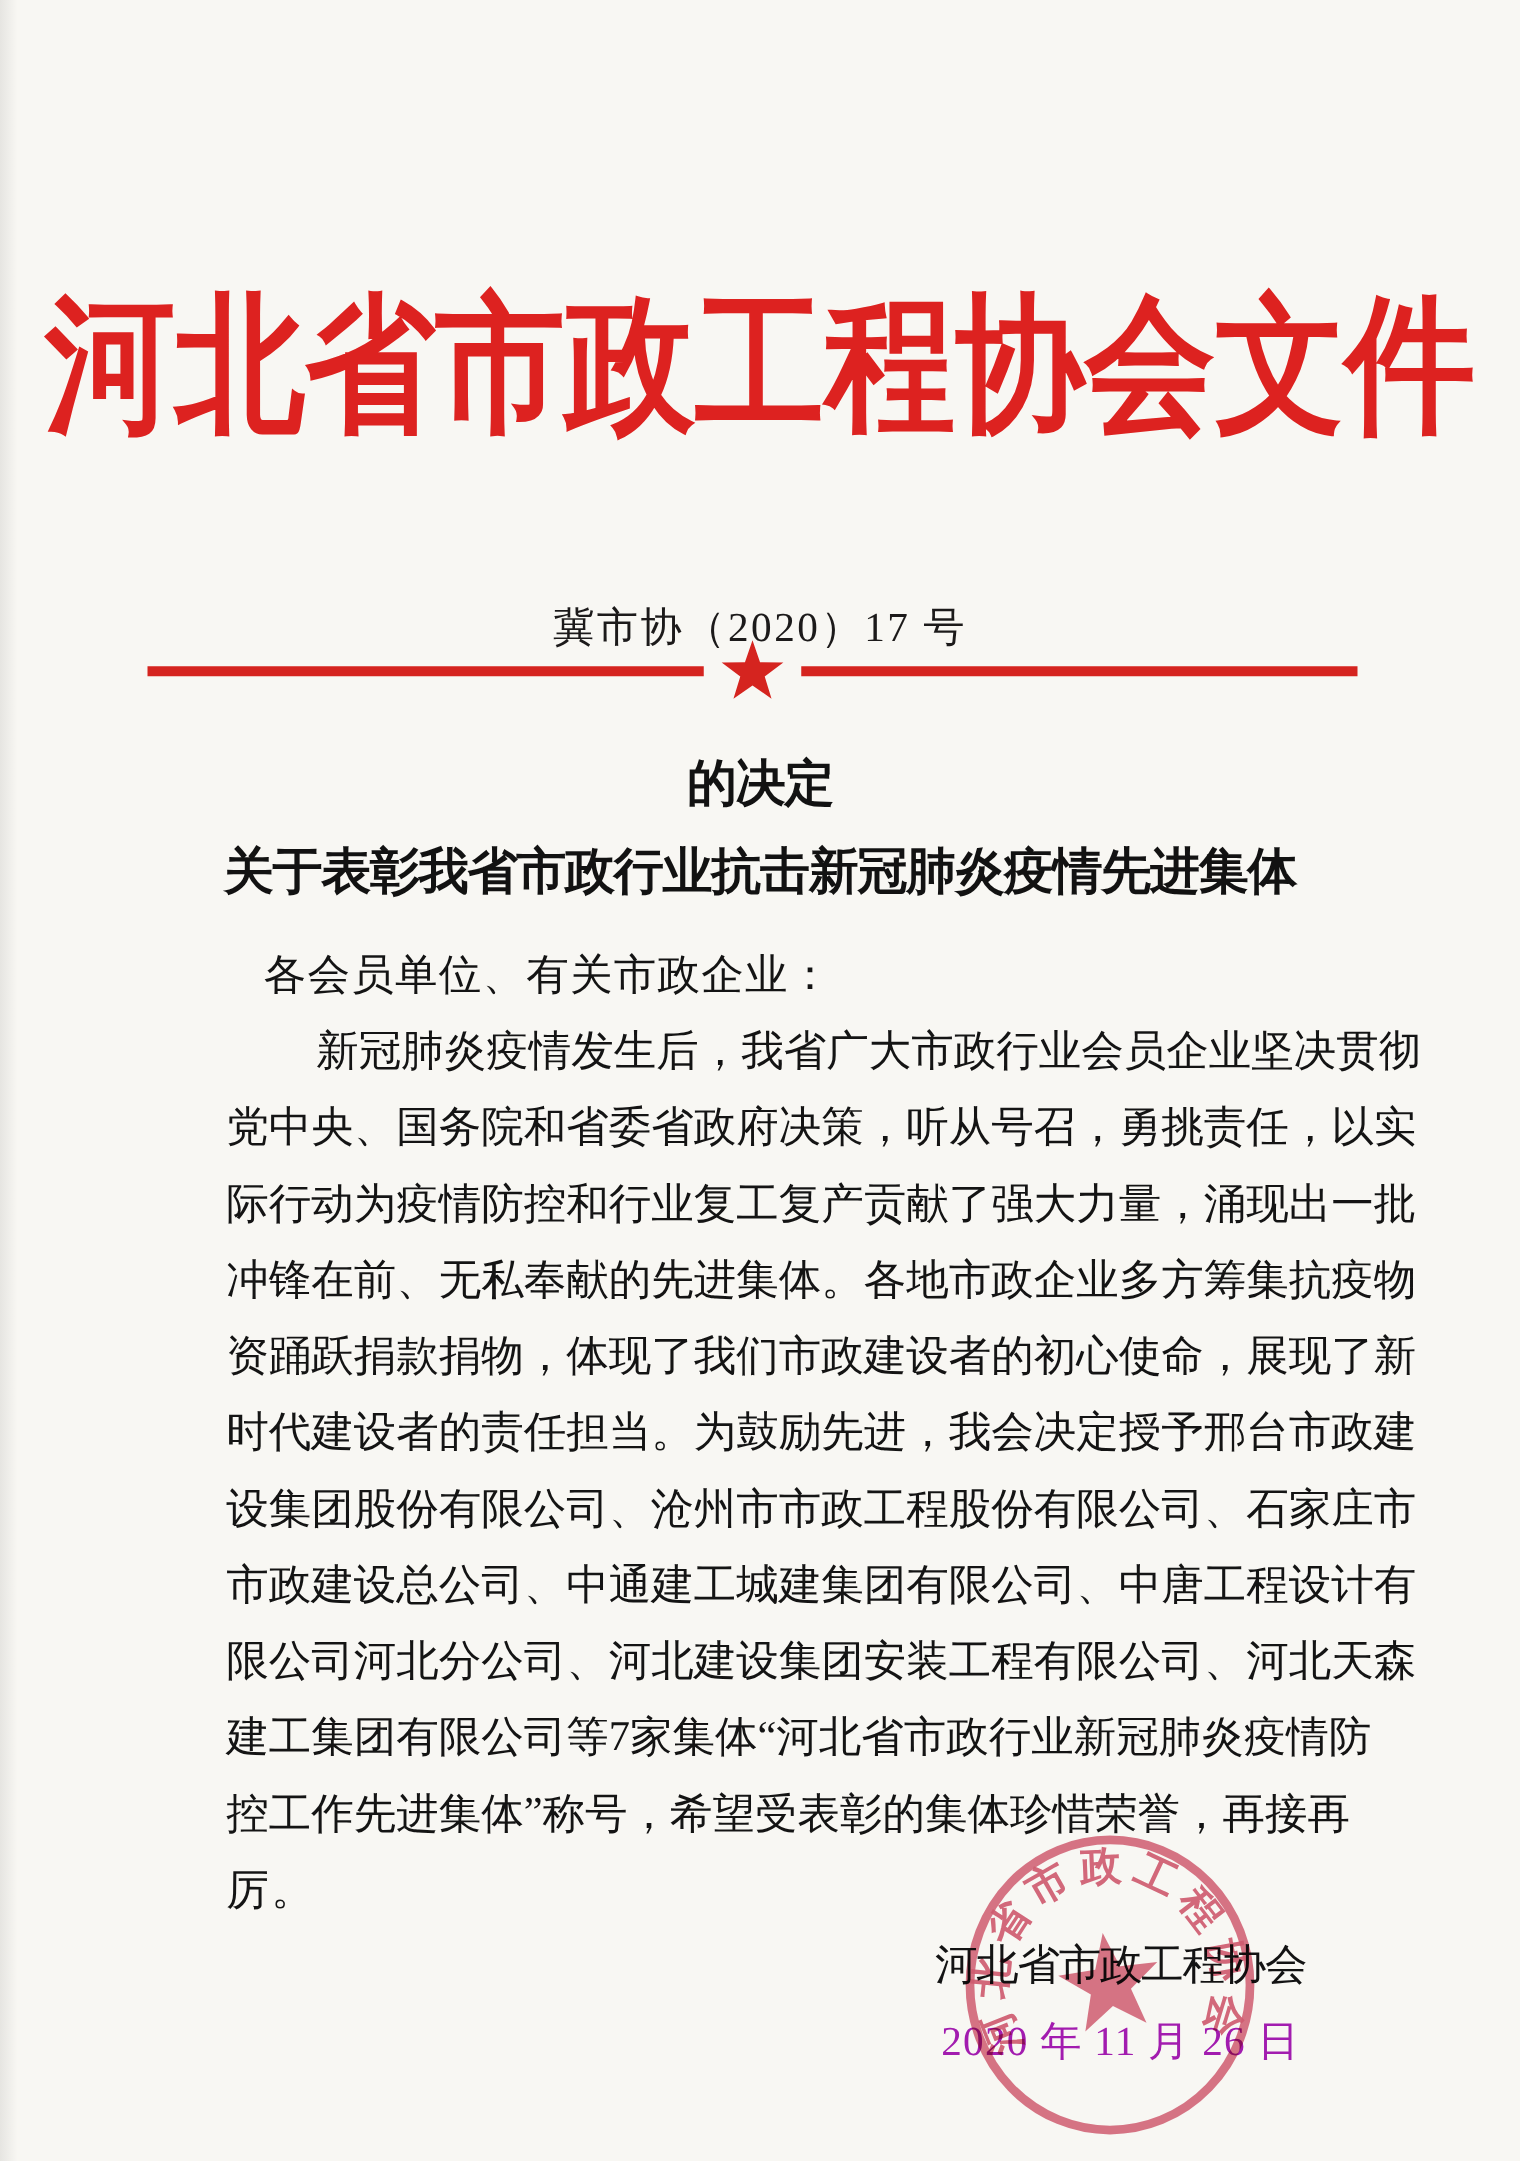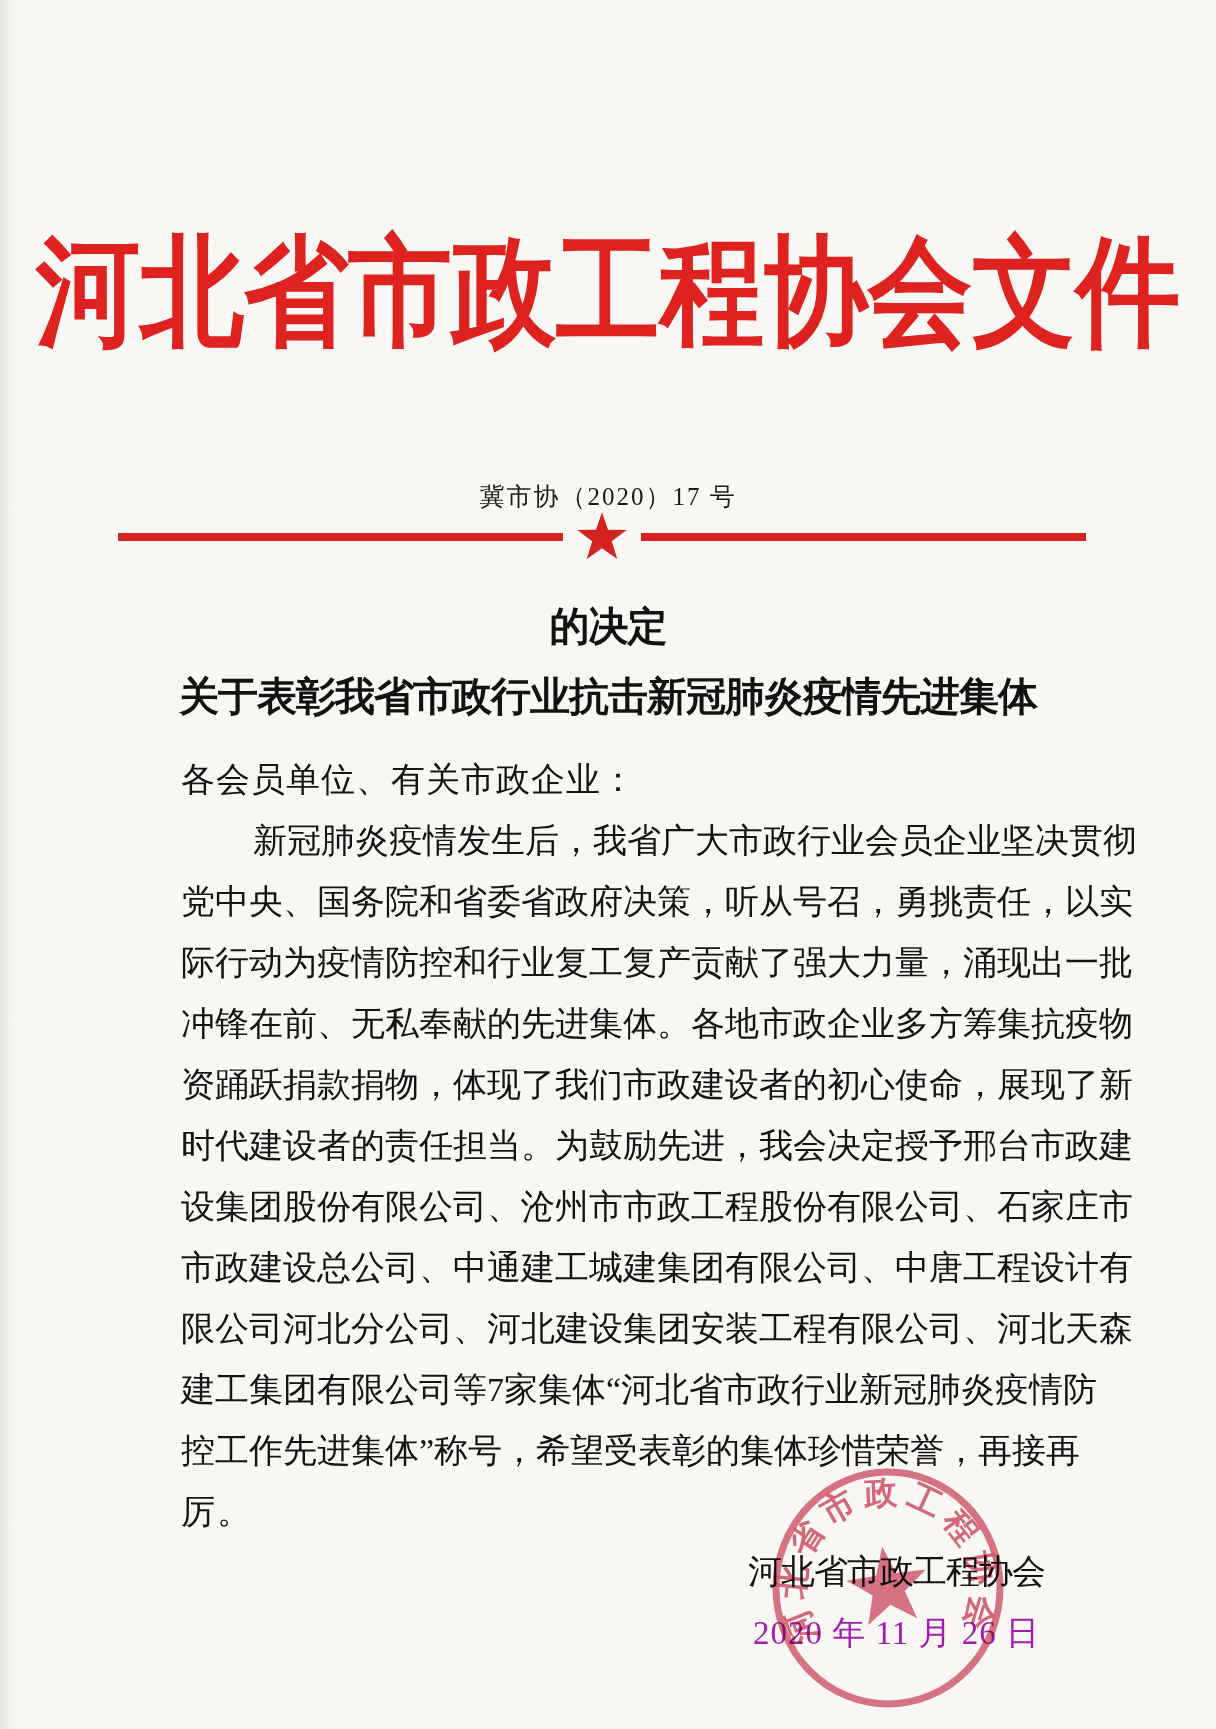--- a/index.html
+++ b/index.html
@@ -28,38 +28,38 @@
   }
   .header-title{
     position:absolute;top:213px;left:0;width:100%;
     text-align:center;white-space:nowrap;
     color:var(--header-red);
     font-weight:800;font-size:104px;letter-spacing:0px;
     transform:scaleY(1.15);transform-origin:top center;
   }
   .doc-number{
     position:absolute;top:480px;left:0;width:100%;
-    text-align:center;font-size:25px;letter-spacing:2px;color:#1c1a1a;
+    text-align:center;font-size:33px;letter-spacing:2px;color:#1c1a1a;
   }
   .divider{
     position:absolute;top:510px;left:118px;width:968px;height:54px;
     display:flex;align-items:center;
   }
   .divider .seg{flex:1;height:8px;background:var(--divider-red);}
   .divider .star{width:54px;height:52px;margin:0 12px;flex:0 0 auto;}
   .doc-title{
     position:absolute;top:592px;left:0;width:100%;
     text-align:center;font-weight:700;font-size:40px;line-height:70px;
     letter-spacing:-1px;color:#121212;
   }
   .content{
     position:absolute;top:749px;left:181px;width:868px;
     font-size:34px;color:#141414;
   }
-  .salutation{height:61px;display:flex;align-items:center;letter-spacing:1px;}
+  .salutation{height:61px;display:flex;align-items:center;letter-spacing:1px;margin-left:30px;}
   .body-line{
     height:61px;display:flex;align-items:center;
     justify-content:space-between;
   }
   .body-line.indent{padding-left:72px;}
   .body-line.last{justify-content:flex-start;letter-spacing:2px;}
   .signature{
     position:absolute;top:1549px;right:171px;
     font-size:34px;letter-spacing:-1px;color:#131313;
   }

